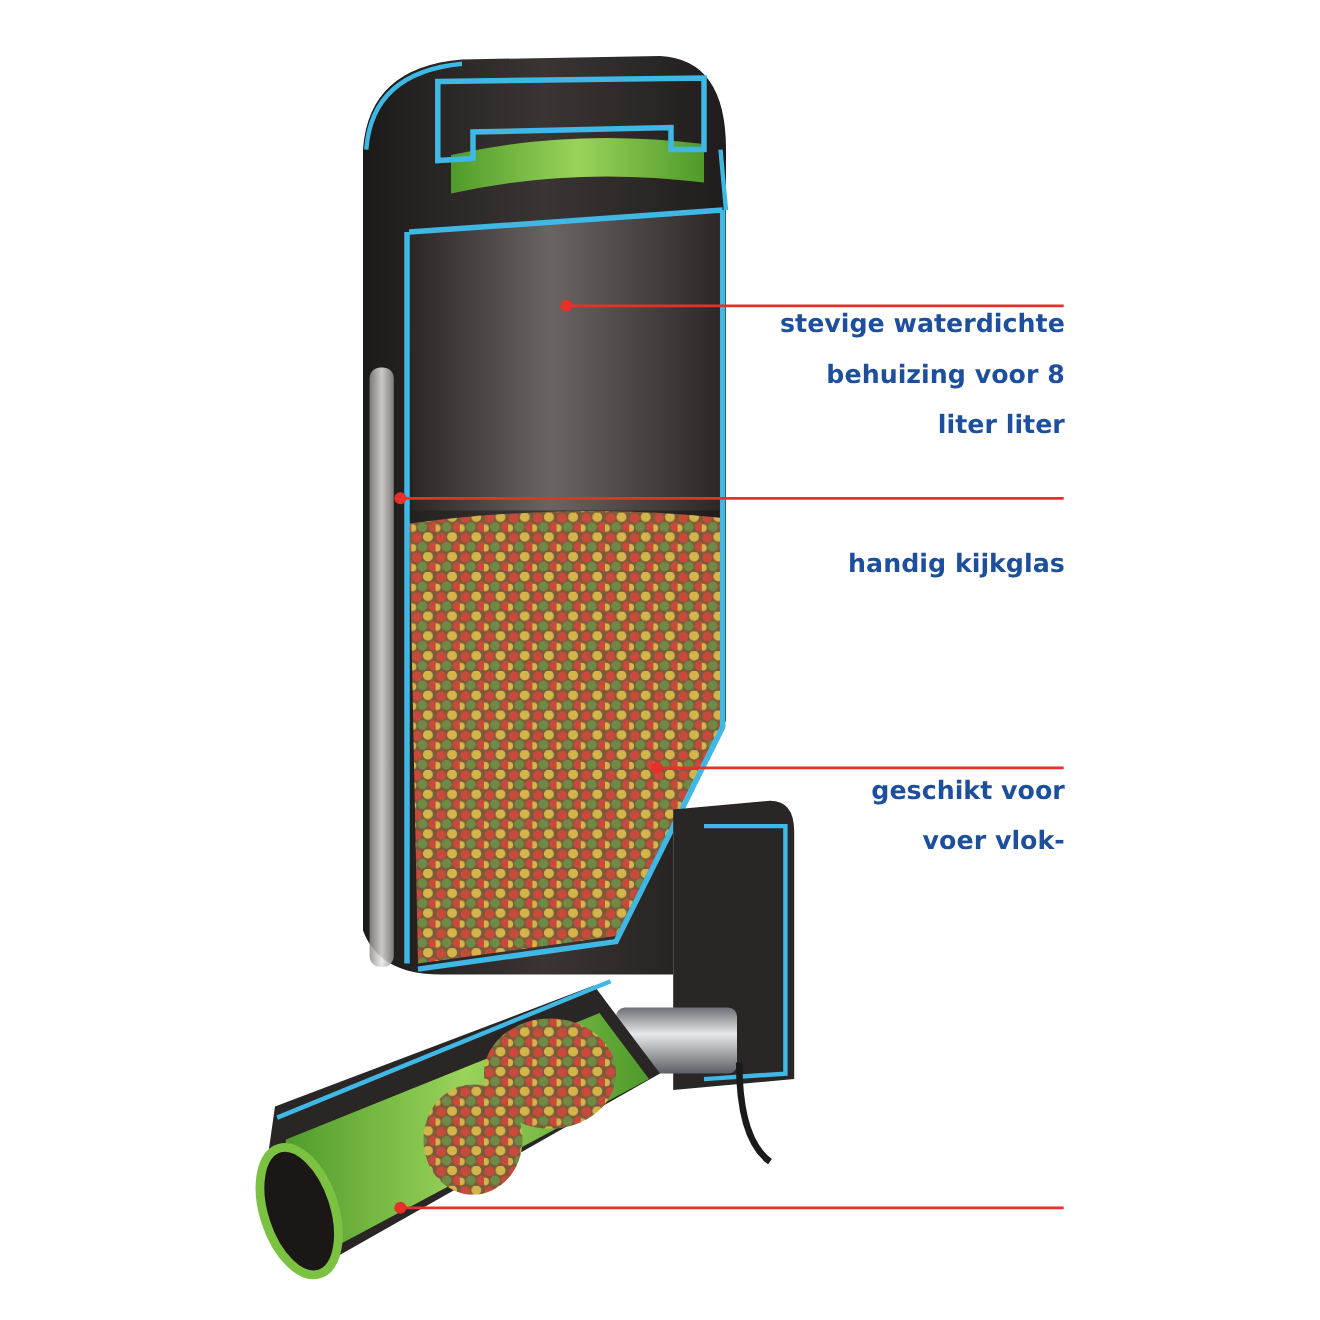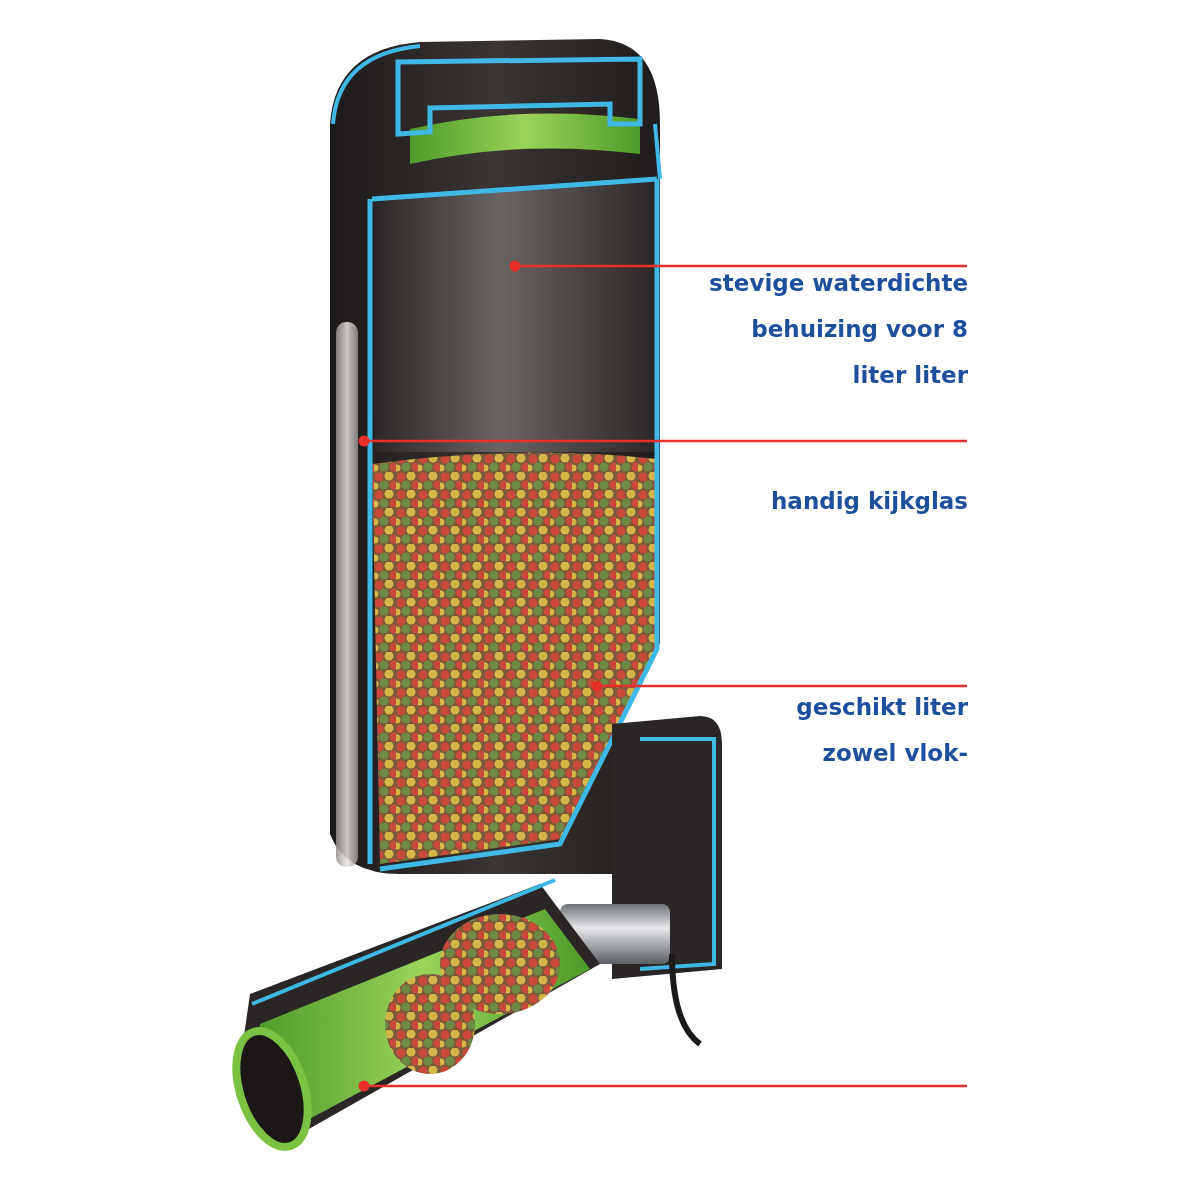--- a/index.html
+++ b/index.html
@@ -1,17 +1,17 @@
 <!DOCTYPE html>
 <html><head>
 <meta charset="utf-8">
 <style>
   html, body { margin: 0; padding: 0; background: #ffffff; }
   body { width: 1200px; height: 1200px; position: relative; overflow: hidden; font-family: "DejaVu Sans", sans-serif; }
-  #stage { position: absolute; left: 0; top: 4px; width: 1200px; height: 1040px; }
+  #stage { position: absolute; left: 0; top: 16px; width: 1200px; height: 1040px; }
   svg.illu { position: absolute; left: 0; top: 0; }
   .label {
     position: absolute; right: 232px; text-align: right;
     color: #1d4f9c; font-weight: bold; font-size: 23px; line-height: 46px;
     white-space: nowrap;
   }
   .label span { display: block; }
 </style>
 </head>
 <body>
@@ -100,20 +100,20 @@
     <span>stevige waterdichte</span>
     <span>behuizing voor 8</span>
     <span>liter liter</span>
   </div>
 
   <div class="label" style="top:438px;margin-top:36px;">
     <span>handig kijkglas</span>
   </div>
 
   <div class="label" style="top:680px;">
-    <span>geschikt liter</span>
-    <span>zowel vlok-</span>
+    <span>geschikt voor</span>
+    <span>voer vlok-</span>
   </div>
 
   <div class="label" style="top:1079px;">
   </div>
 
 </div>
 
 </body></html>

